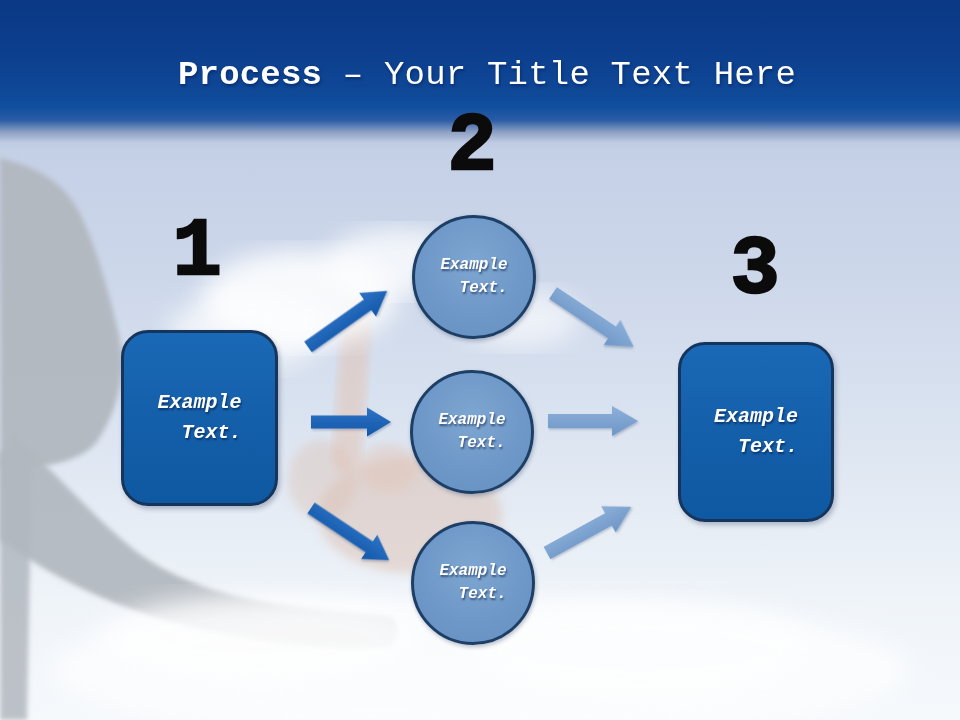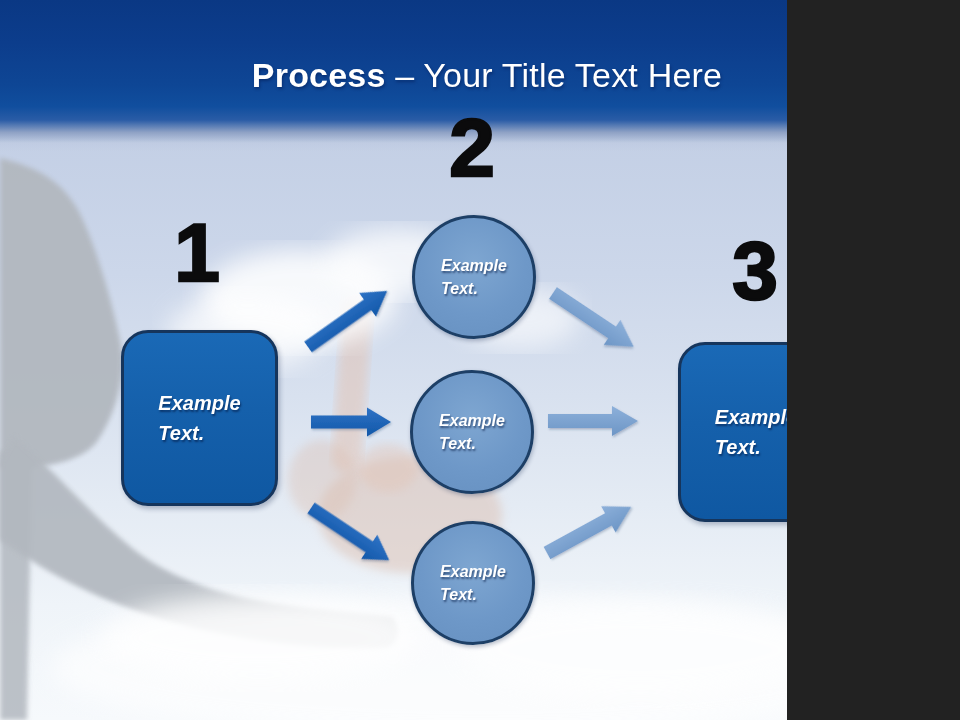--- a/index.html
+++ b/index.html
@@ -1,18 +1,18 @@
 <!DOCTYPE html>
 <html><head>
 <meta charset="utf-8">
 <style>
   html,body{margin:0;padding:0;background:#222;}
   .slide{
-    position:relative;width:787px;height:720px;overflow:hidden;
-    font-family:Liberation Sans, sans-serif;
+    position:relative;width:960px;height:720px;overflow:hidden;
+    font-family:Liberation Mono, monospace;
     background:linear-gradient(180deg,#b9c6de 0%,#c3cfe5 18%,#ccd7ea 38%,#d8e1ef 55%,#e4ebf4 70%,#eff4f9 84%,#f6f9fc 100%);
   }
   .bg-art{position:absolute;left:0;top:0;width:960px;height:720px;}
   .header-band{
     position:absolute;left:0;top:0;width:960px;height:152px;
     background:linear-gradient(180deg,#0a3884 0%,#0c3d8c 28%,#0e4695 56%,#104e9e 70%,#2a5ca6 79%,rgba(99,124,170,.55) 87%,rgba(171,186,214,.18) 94%,rgba(195,206,230,0) 100%);
   }
   .slide-title{
     position:absolute;left:0;top:54px;width:960px;height:42px;
     text-align:center;text-indent:14px;line-height:42px;
@@ -42,21 +42,21 @@
     position:absolute;box-sizing:border-box;width:124px;height:124px;border-radius:50%;
     background:radial-gradient(circle at 50% 38%,#7ea6d1 0%,#6e98c8 55%,#6690c0 100%);
     border:3px solid #1d3f66;
     box-shadow:1px 2px 4px rgba(20,40,80,.30);
     display:flex;align-items:center;justify-content:center;
   }
   .circ-1{left:412px;top:215px;}
   .circ-2{left:410px;top:370px;}
   .circ-3{left:411px;top:521px;}
   .shape-label{
-    white-space:pre-line;text-align:left;color:#fff;
+    white-space:pre-line;text-align:right;color:#fff;
     font-weight:700;font-style:italic;
     text-shadow:1px 2px 2px rgba(0,20,60,.55);
   }
   .proc-box .shape-label{font-size:20px;line-height:30px;}
   .proc-circle .shape-label{font-size:16px;line-height:23px;}
   .arrows{position:absolute;left:0;top:0;width:960px;height:720px;pointer-events:none;}
 </style>
 </head>
 <body>
 

